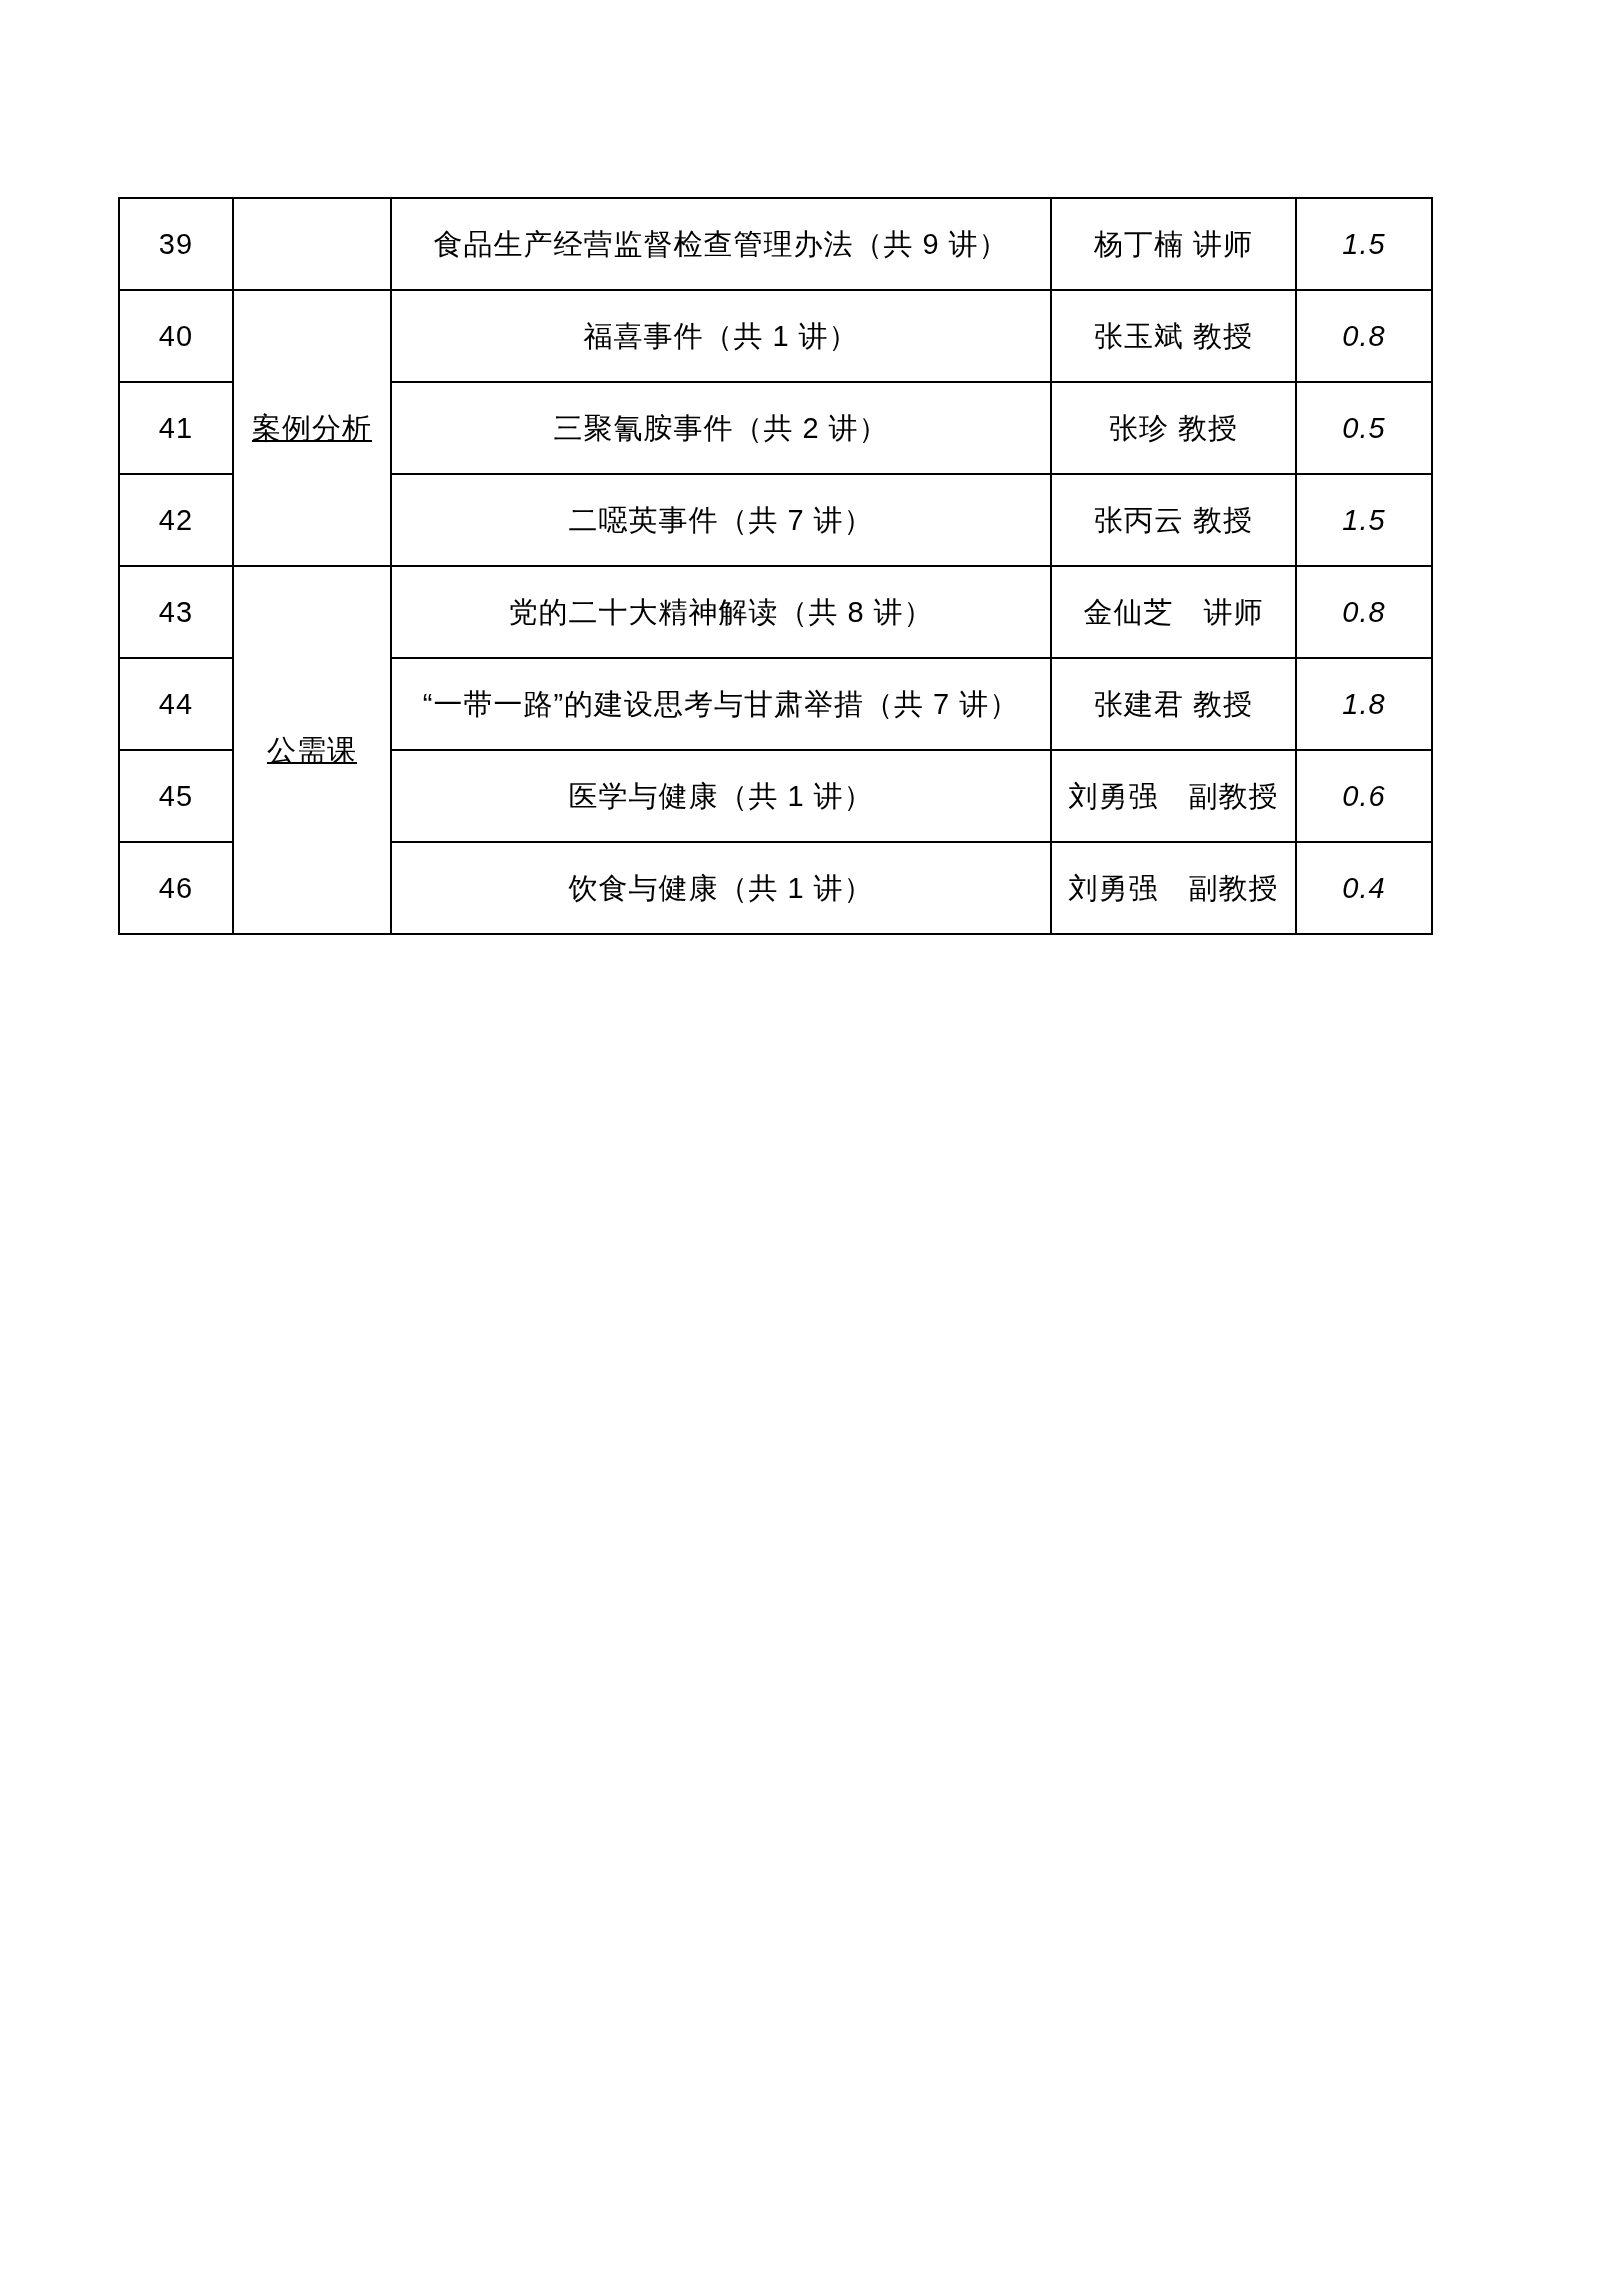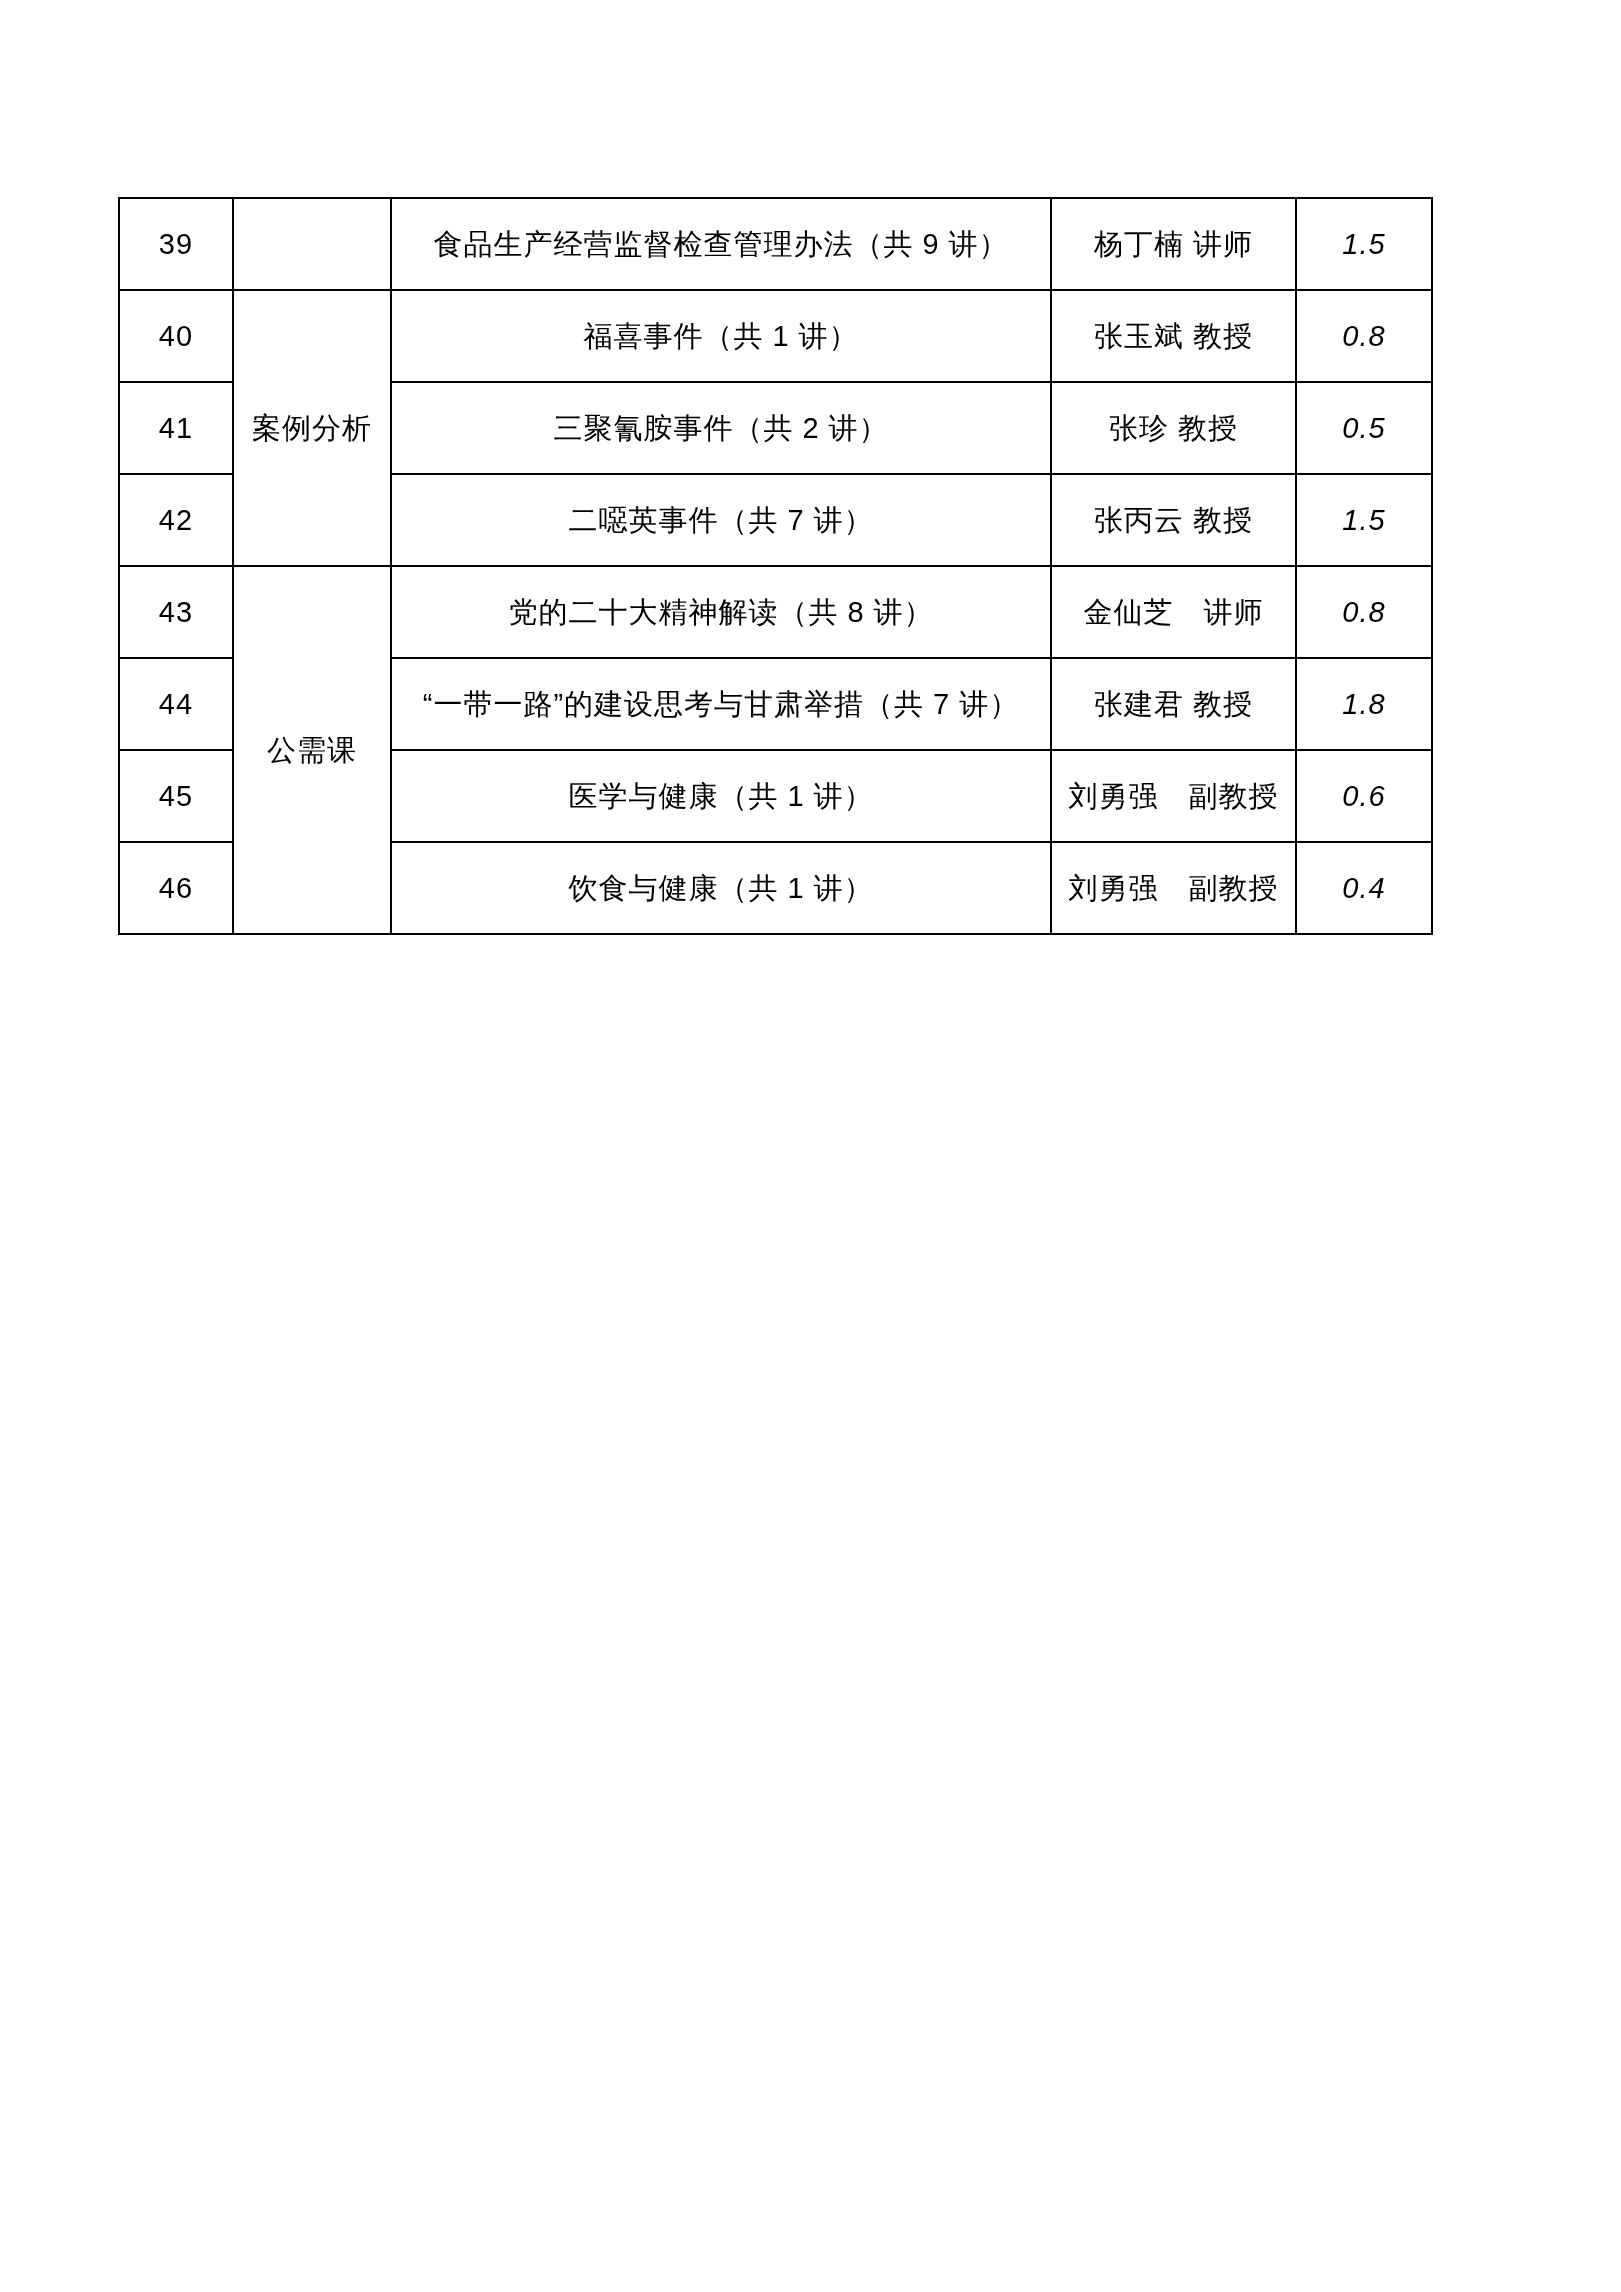--- a/index.html
+++ b/index.html
@@ -38,21 +38,21 @@
     font-size: 29px;
     line-height: 1.25;
     padding: 2px 9.8px;
     background: #ffffff;
     color: #000000;
     letter-spacing: 1px;
     overflow: hidden;
   }
   td.num-cell    { letter-spacing: 0; }
   td.credit-cell { letter-spacing: 0; font-style: italic; }
-  td.category-cell { letter-spacing: 2px; }
+  td.category-cell { letter-spacing: 2px; text-decoration: underline; }
 </style>
 </head>
 <body>
 
 <div class="page">
   <table class="course-table">
     <colgroup>
       <col class="c-num">
       <col class="c-category">
       <col class="c-course">

